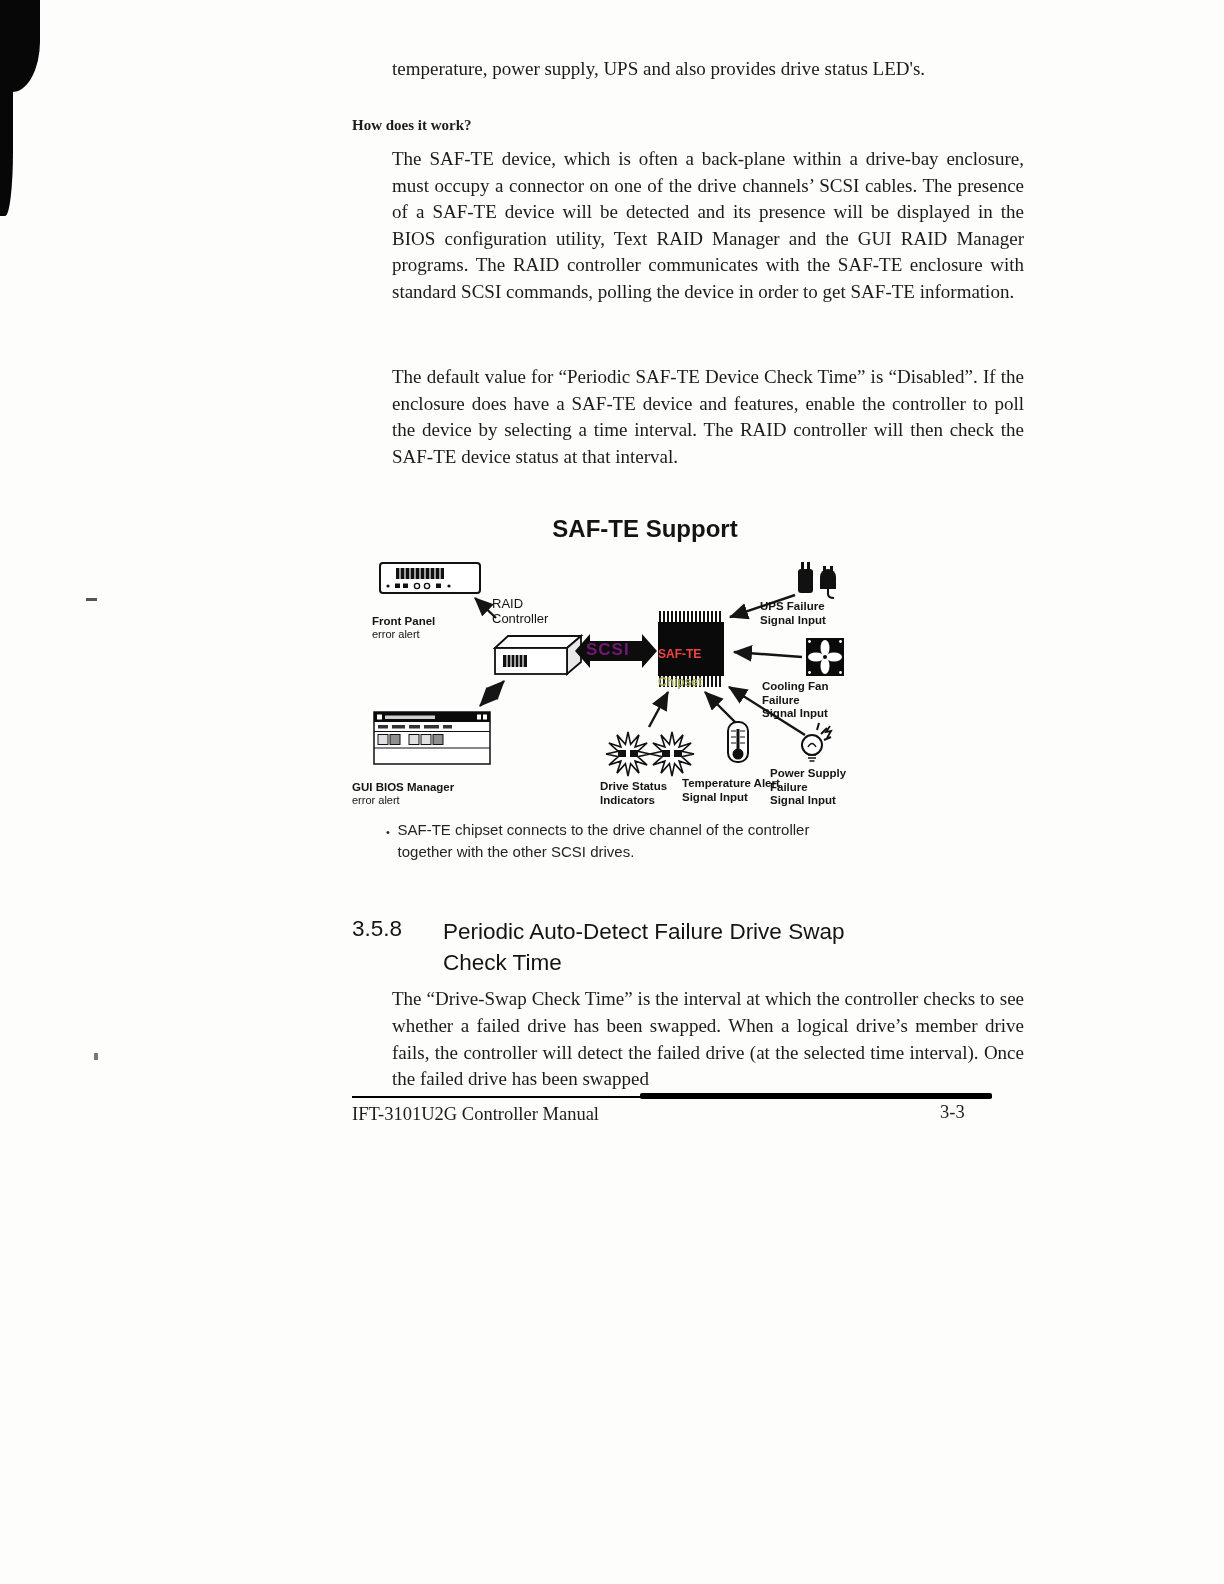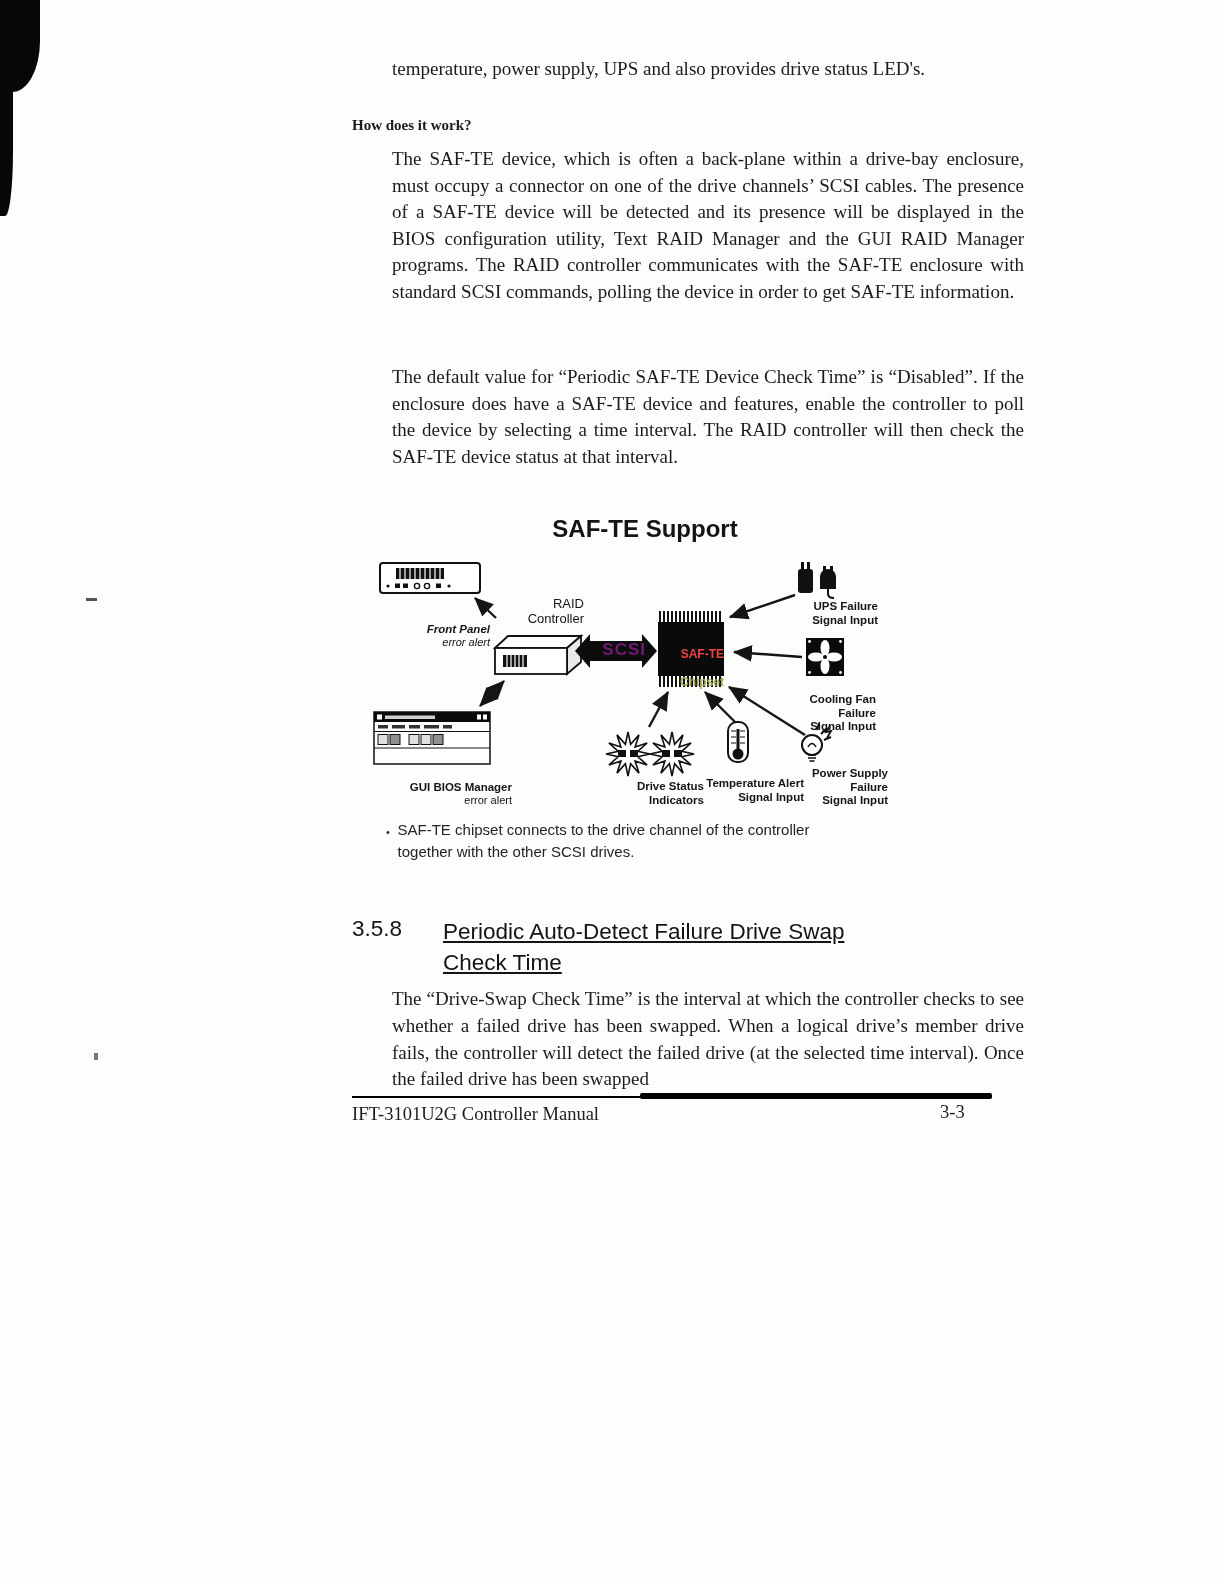--- a/index.html
+++ b/index.html
@@ -24,38 +24,38 @@
   .para1 { top:146px; }
   .para2 { top:364px; }
   .para3 { top:986px; line-height:26.8px; }
 
   
   .diagram { position:absolute; left:352px; top:505px; width:632px; height:305px; }
   .dtitle { position:absolute; left:0; top:10px; width:586px; text-align:center;
             font-family:"Liberation Sans", sans-serif; font-weight:bold; font-size:24px; color:#141414; }
   .dsvg { position:absolute; left:0; top:0; width:632px; height:305px; }
   .dlabel { position:absolute; font-family:"Liberation Sans", sans-serif; font-size:11.5px;
-            font-weight:bold; line-height:13.5px; text-align:right; color:#141414;
+            font-weight:bold; line-height:13.5px; text-align:left; color:#141414;
             white-space:pre-line; }
   .dlabel .sub { display:block; font-weight:normal; font-size:11px; }
   .rc-label { font-weight:normal; font-size:13px; line-height:15px; }
   .scsi-label { color:#701a75; font-size:17px; letter-spacing:1px; }
   .chip-label { line-height:14px; }
   .chip-label .l1 { display:block; color:#ef4444; font-size:12px; }
   .chip-label .l2 { display:block; color:#a3aa57; font-size:12px; }
 
   .note { position:absolute; left:386px; top:819px; width:430px; display:flex;
           font-family:"Liberation Sans", sans-serif; font-size:15px; line-height:22px; color:#242424; }
   .note-bullet { width:18px; font-size:11px; padding-top:2px; }
 
   .sec-num { position:absolute; left:352px; top:916px; font-family:"Liberation Sans", sans-serif;
              font-size:22.5px; color:#141414; }
   .sec-title { position:absolute; left:443px; top:916px; width:480px;
                font-family:"Liberation Sans", sans-serif; font-size:22.5px; line-height:31px;
-               color:#141414; white-space:pre-line;text-decoration:underline; }
+               color:#141414; white-space:pre-line; }
 
   .rule { position:absolute; left:352px; top:1096px; width:640px; height:2px; background:#000; }
   .rule2 { position:absolute; left:640px; top:1093px; width:352px; height:6px; background:#000;
            border-radius:2px; }
   .footer-left { position:absolute; left:352px; top:1104px; font-size:18.5px; }
   .footer-right { position:absolute; left:940px; top:1102px; font-size:18.5px; }
 </style>
 </head>
 <body>
 
@@ -194,34 +194,34 @@
 
       <g>
         <circle cx="460" cy="240" r="10" fill="#fff" stroke="#111" stroke-width="2"></circle>
         <path d="M456 242q4 -7 8 0" fill="none" stroke="#111" stroke-width="1.4"></path>
         <path d="M456 250h8M456 253h8M457.5 256h5" stroke="#111" stroke-width="1.5"></path>
         <path d="M469 229l6-6M472 235l7-3M465 225l2-7" stroke="#111" stroke-width="2"></path>
         <path d="M478 221l-4 6 5-1-4 7" fill="none" stroke="#111" stroke-width="1.8"></path>
       </g>
     </svg>
 
-    <div class="dlabel" style="left:20px; top:104px; width:118px;font-style:italic;">
+    <div class="dlabel" style="left:20px; top:96px; width:118px;">
       <span>Front Panel</span>
       <span class="sub">error alert</span>
     </div>
     <div class="dlabel rc-label" style="left:140px; top:91px; width:92px;">RAID
 Controller</div>
     <div class="dlabel scsi-label" style="left:234px; top:138px; width:60px;">SCSI</div>
     <div class="dlabel chip-label" style="left:306px; top:128px; width:66px;">
       <span class="l1">SAF-TE</span>
       <span class="l2">Chipset</span>
     </div>
     <div class="dlabel" style="left:408px; top:95px; width:118px;">UPS Failure
 Signal Input</div>
-    <div class="dlabel" style="left:410px; top:188px; width:114px;">Cooling Fan
+    <div class="dlabel" style="left:410px; top:175px; width:114px;">Cooling Fan
 Failure
 Signal Input</div>
     <div class="dlabel" style="left:0px; top:262px; width:160px;">
       <span>GUI BIOS Manager</span>
       <span class="sub">error alert</span>
     </div>
     <div class="dlabel" style="left:248px; top:275px; width:104px;">Drive Status
 Indicators</div>
     <div class="dlabel" style="left:330px; top:272px; width:122px;">Temperature Alert
 Signal Input</div>

